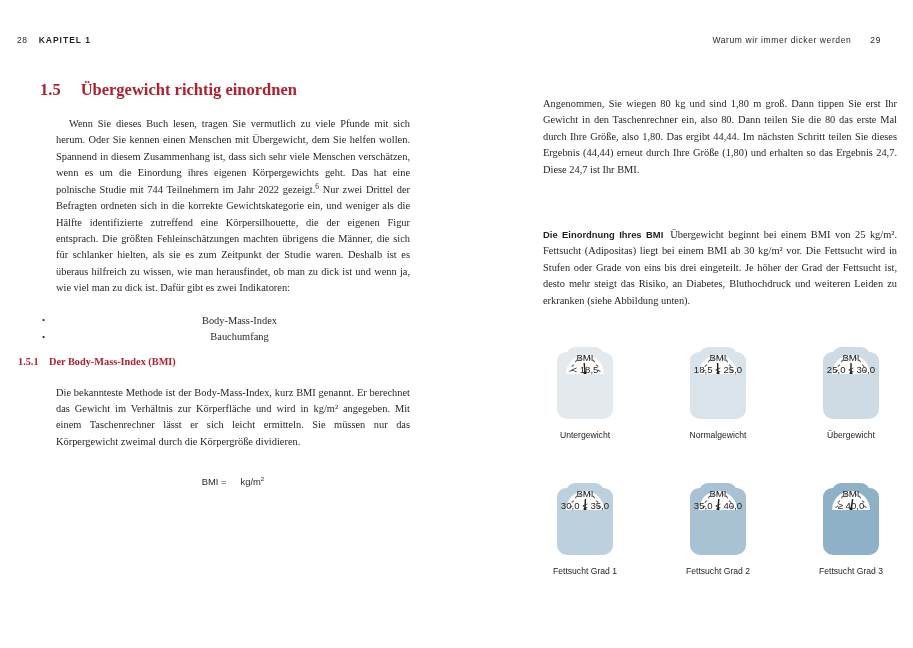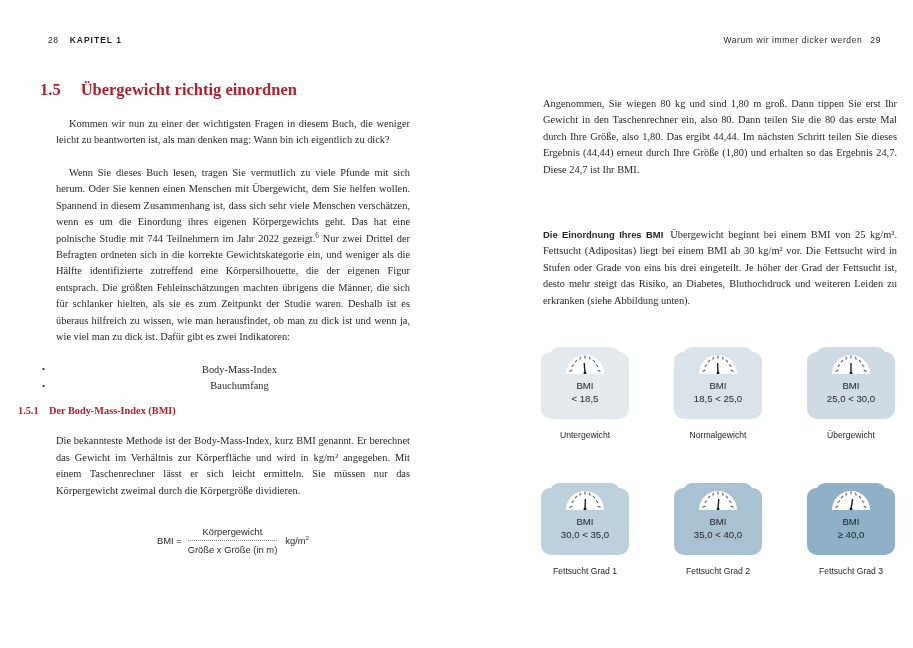--- a/index.html
+++ b/index.html
@@ -24,26 +24,26 @@
   
   .runhead {
     position: absolute;
     top: 35px;
     font-family: "Liberation Sans", sans-serif;
     font-size: 8.5px;
     letter-spacing: 0.6px;
     color: #231f20;
     white-space: nowrap;
   }
-  .runhead.left  { left: 48px; }
+  .runhead.left  { left: 17px; }
   .runhead.right { right: 32px; text-align: right; }
   .runhead .folio { font-weight: 400; }
   .runhead .chap  { font-weight: 700; letter-spacing: 1px; }
   .runhead.left .chap { margin-left: 11px; }
-  .runhead.right .folio { margin-left: 8px; }
+  .runhead.right .folio { margin-left: 19px; }
 
   
   .col {
     position: absolute;
     top: 80px;
     width: 386px;
   }
   .col.left  { left: 40px; }
   .col.right { left: 527px; }
 
@@ -150,28 +150,26 @@
     width: 116px;
     margin-right: 17px;
     display: flex;
     flex-direction: column;
     align-items: center;
   }
   .scale-cell:last-child { margin-right: 0; }
 
   .scale-body {
     position: relative;
-    width: 88px;
+    width: 56px;
     height: 67px;
     border-radius: 9px 9px 10px 10px;
     display: flex;
     flex-direction: column;
     align-items: center;
-    justify-content: flex-end;
-    padding-bottom: 14px;
     box-sizing: border-box;
   }
   
   .scale-body::before {
     content: "";
     position: absolute;
     left: 9px;
     right: 9px;
     top: -5px;
     height: 16px;
@@ -218,45 +216,39 @@
     <span class="chap-r">Warum wir immer dicker werden</span><span class="folio">29</span>
   </div>
 
   <div class="col left">
 
     <h2 class="h2">
       <span class="num">1.5</span>
       <span class="txt">Übergewicht richtig einordnen</span>
     </h2>
 
-    <p class="body indent">Kommen wir nun zu einer der wichtigsten Fragen in diesem Buch, die weniger leicht zu beantworten ist, als man denken mag: Wann bin ich eigentlich zu dick?</p>
 
     <p class="body indent"><span>Wenn Sie dieses Buch lesen, tragen Sie vermutlich zu viele Pfunde mit sich herum. Oder Sie kennen einen Menschen mit Übergewicht, dem Sie helfen wollen. Spannend in diesem Zusammenhang ist, dass sich sehr viele Menschen verschätzen, wenn es um die Einordung ihres eigenen Körpergewichts geht. Das hat eine polnische Studie mit 744 Teilnehmern im Jahr 2022 gezeigt.</span><sup>6</sup><span> Nur zwei Drittel der Befragten ordneten sich in die korrekte Gewichtskategorie ein, und weniger als die Hälfte identifizierte zutreffend eine Körpersilhouette, die der eigenen Figur entsprach. Die größten Fehleinschätzungen machten übrigens die Männer, die sich für schlanker hielten, als sie es zum Zeitpunkt der Studie waren. Deshalb ist es überaus hilfreich zu wissen, wie man herausfindet, ob man zu dick ist und wenn ja, wie viel man zu dick ist. Dafür gibt es zwei Indikatoren:</span></p>
 
     <ul class="bullets">
       <li>Body-Mass-Index</li>
       <li>Bauchumfang</li>
     </ul>
 
     <div class="small-gap"></div>
 
     <h3 class="h3">
       <span class="num">1.5.1</span>
       <span class="txt">Der Body-Mass-Index (BMI)</span>
     </h3>
 
     <p class="body">Die bekannteste Methode ist der Body-Mass-Index, kurz BMI genannt. Er berechnet das Gewicht im Verhältnis zur Körperfläche und wird in kg/m² angegeben. Mit einem Taschenrechner lässt er sich leicht ermitteln. Sie müssen nur das Körpergewicht zweimal durch die Körpergröße dividieren.</p>
 
     <div class="formula">
       <span class="lhs">BMI =</span>
-      <span class="frac">
-        <span>Körpergewicht</span>
-        <span class="rule"></span>
-        <span>Größe x Größe (in m)</span>
-      </span>
       <span class="units"><span>kg/m</span><sup>2</sup></span>
     </div>
   </div>
 
   <div class="col right">
     <p class="body">Angenommen, Sie wiegen 80 kg und sind 1,80 m groß. Dann tippen Sie erst Ihr Gewicht in den Taschenrechner ein, also 80. Dann teilen Sie die 80 das erste Mal durch Ihre Größe, also 1,80. Das ergibt 44,44. Im nächsten Schritt teilen Sie dieses Ergebnis (44,44) erneut durch Ihre Größe (1,80) und erhalten so das Ergebnis 24,7. Diese 24,7 ist Ihr BMI.</p>
 
     <div class="block-gap"></div>
 
     <p class="body"><span class="lead-in">Die Einordnung Ihres BMI</span><span class="lead-gap"></span><span>Übergewicht beginnt bei einem BMI von 25 kg/m². Fettsucht (Adipositas) liegt bei einem BMI ab 30 kg/m² vor. Die Fettsucht wird in Stufen oder Grade von eins bis drei eingeteilt. Je höher der Grad der Fettsucht ist, desto mehr steigt das Risiko, an Diabetes, Bluthochdruck und weiteren Leiden zu erkranken (siehe Abbildung unten).</span></p>

